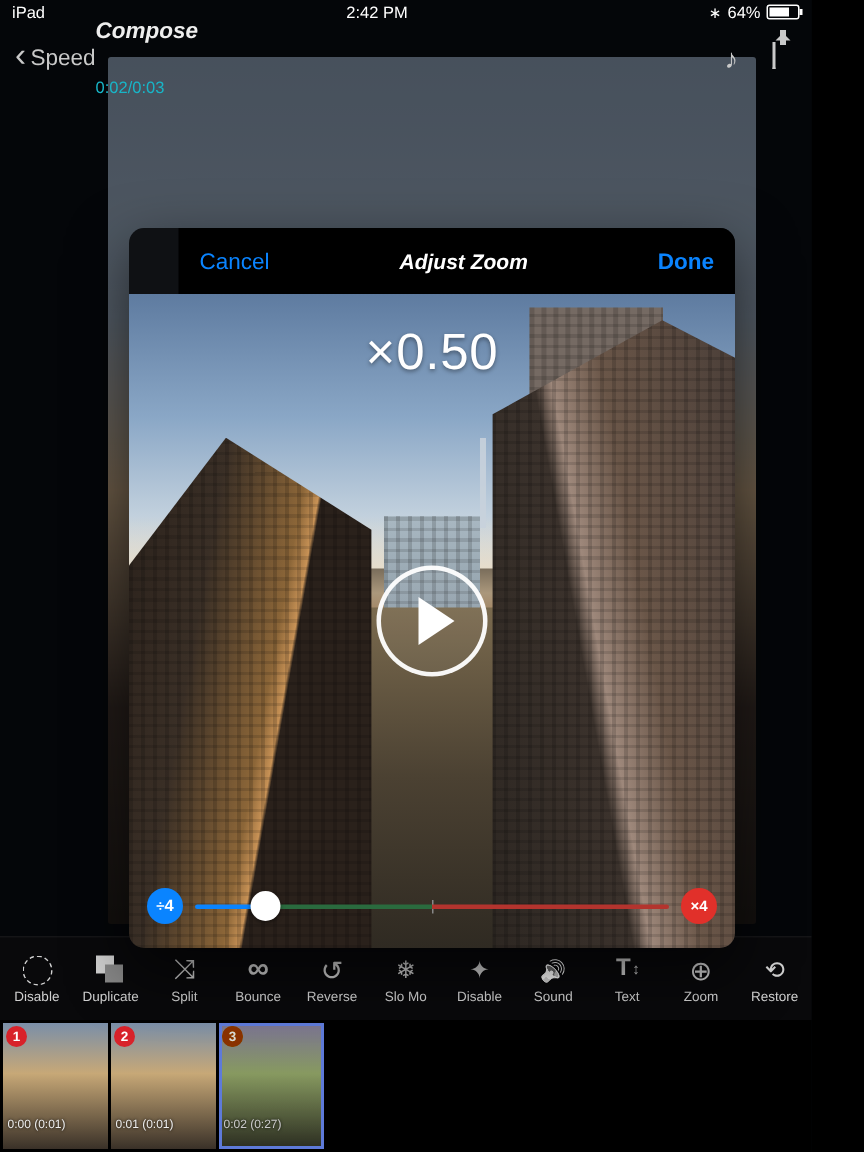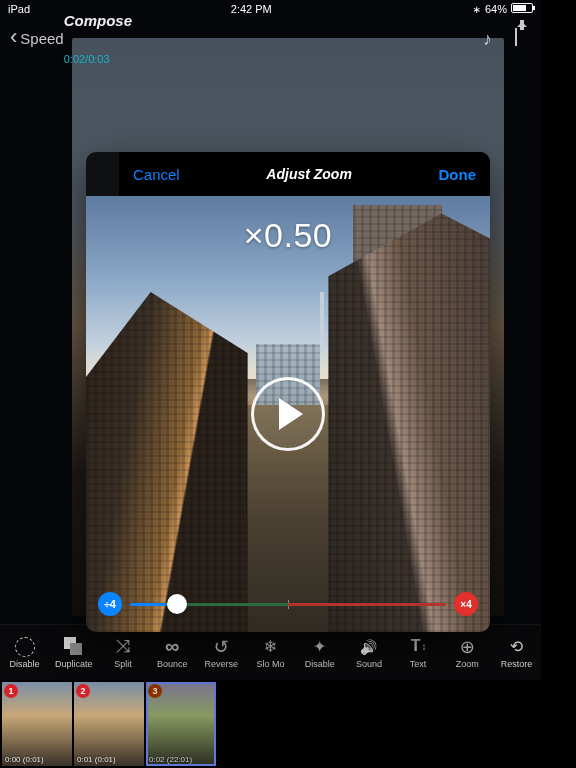--- a/index.html
+++ b/index.html
@@ -53,21 +53,21 @@
   .ic-text::before { content:"T"; font-size:16px; font-weight:bold; position:relative; top:-1px; }
   .ic-text::after { content:"↕"; font-size:10px; position:relative; left:1px; }
   .ic-zoom::before { content:"⊕"; font-size:18px; }
   .ic-restore::before { content:"⟲"; font-size:16px; }
 
   
   .thumbs { position: absolute; left: 0; right: 0; bottom: 0; height: 88px; background: #000; display: flex; gap: 2px; padding: 2px; }
   .thumb { width: 70px; height: 84px; position: relative; background: linear-gradient(#7a8fa8 0%, #c7a877 40%, #3a3128 100%); overflow: hidden; }
   .thumb.sel { outline: 2px solid #2aa9d6; outline-offset: -2px; }
   .badge { position: absolute; left: 2px; top: 2px; background: #d8222a; color:#fff; width:14px; height:14px; border-radius:50%; font-size:9px; display:flex; align-items:center; justify-content:center; font-weight:bold; }
-  .tlabel { position:absolute; left:3px; bottom:2px; font-size:8px; color:#eee; text-shadow:0 0 2px #000;text-align:center; }
+  .tlabel { position:absolute; left:3px; bottom:12px; font-size:8px; color:#eee; text-shadow:0 0 2px #000;text-align:center; }
   .thumb.bluish { filter: hue-rotate(40deg) brightness(0.85); }
 
   
   .modal { position: absolute; left: 86px; top: 152px; width: 404px; height: 480px; background: #0f1114; border-radius: 10px; overflow: hidden; box-shadow: 0 15px 40px rgba(0,0,0,0.6); }
   .modal-nav { height: 44px; background: #000; display: flex; align-items: center; padding: 0 14px; margin-left: 33px; }
   .mn-btn { color: #0a84ff; font-size: 15px; }
   .mn-title-wrap { flex: 1; text-align: center; }
   .mn-title { font-style: italic; font-weight: 600; font-size: 14px; }
   .mn-sub { font-size: 10px; color: #18b5c7; }
   .mn-done { font-weight: 700; }
@@ -195,21 +195,21 @@
     <div class="thumb">
       <div class="badge">1</div>
       <div class="tlabel">0:00 (0:01)</div>
     </div>
     <div class="thumb">
       <div class="badge">2</div>
       <div class="tlabel">0:01 (0:01)</div>
     </div>
     <div class="thumb sel bluish">
       <div class="badge">3</div>
-      <div class="tlabel">0:02 (22:01)</div>
+      <div class="tlabel">0:02 (0:27)</div>
     </div>
   </div>
 
   <div class="modal">
     <div class="modal-nav">
       <div class="mn-btn">Cancel</div>
       <div class="mn-title-wrap">
         <div class="mn-title">Adjust Zoom</div>
       </div>
       <div class="mn-btn mn-done">Done</div>

